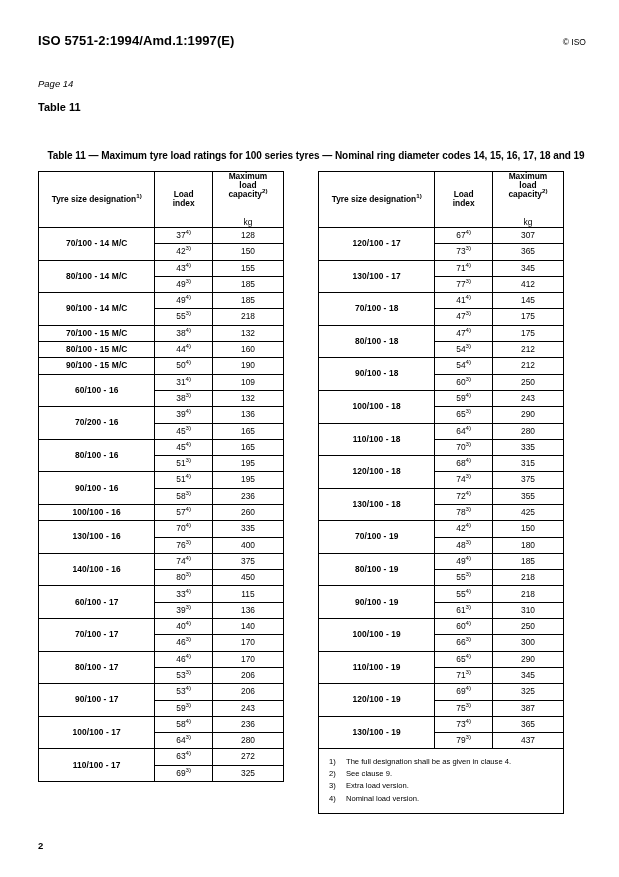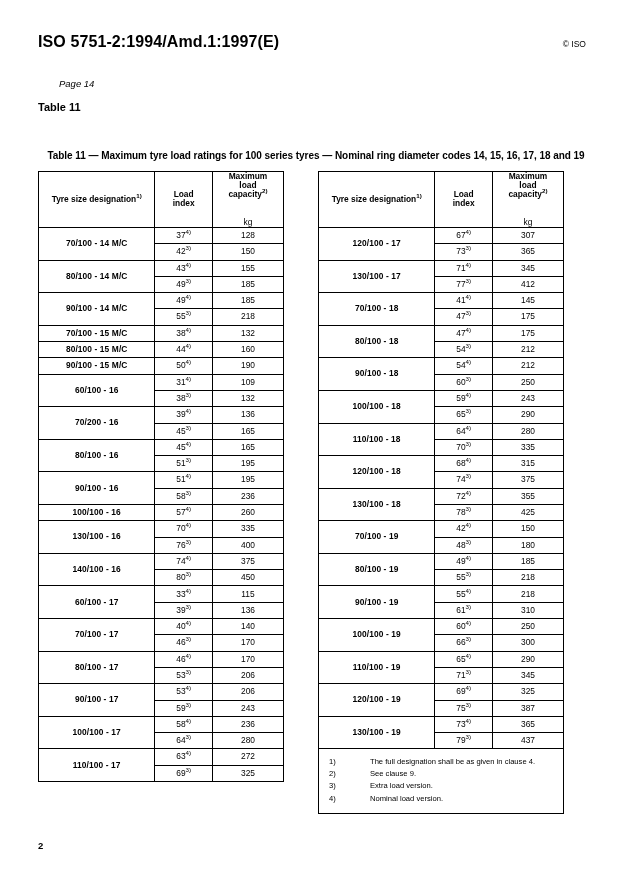--- a/index.html
+++ b/index.html
@@ -27,37 +27,36 @@
   .doc-header {
     position: absolute;
     top: 33px;
     left: 38px;
     right: 33px;
     display: flex;
     align-items: baseline;
     justify-content: space-between;
   }
   .doc-ref {
-    font-size: 16px;
+    font-size: 13px;
     font-weight: bold;
     letter-spacing: 0.1px;
   }
   .doc-copyright {
     font-size: 8.5px;
     font-weight: normal;
   }
 
   
   .page-label {
     position: absolute;
     top: 78px;
     left: 38px;
     font-size: 9.5px;
     font-style: italic;
-    margin-left: 21px;
   }
   .table-label {
     position: absolute;
     top: 101px;
     left: 38px;
     font-size: 11px;
     font-weight: bold;
   }
   .replace-note {
     position: absolute;
@@ -150,21 +149,21 @@
   .footnotes {
     margin-top: -1.6px;
     border: 1.6px solid #000;
     padding: 7px 8px 8px 10px;
     font-size: 7.6px;
     line-height: 1.62;
     background: #fff;
   }
   .fn-row { display: flex; }
   .fn-num { width: 17px; flex: 0 0 17px; }
-  .fn-text { flex: 1; margin-left: 24px; }
+  .fn-text { flex: 1; }
 
   
   .page-number {
     position: absolute;
     left: 38px;
     top: 840px;
     font-size: 9.5px;
     font-weight: bold;
   }
 </style>

